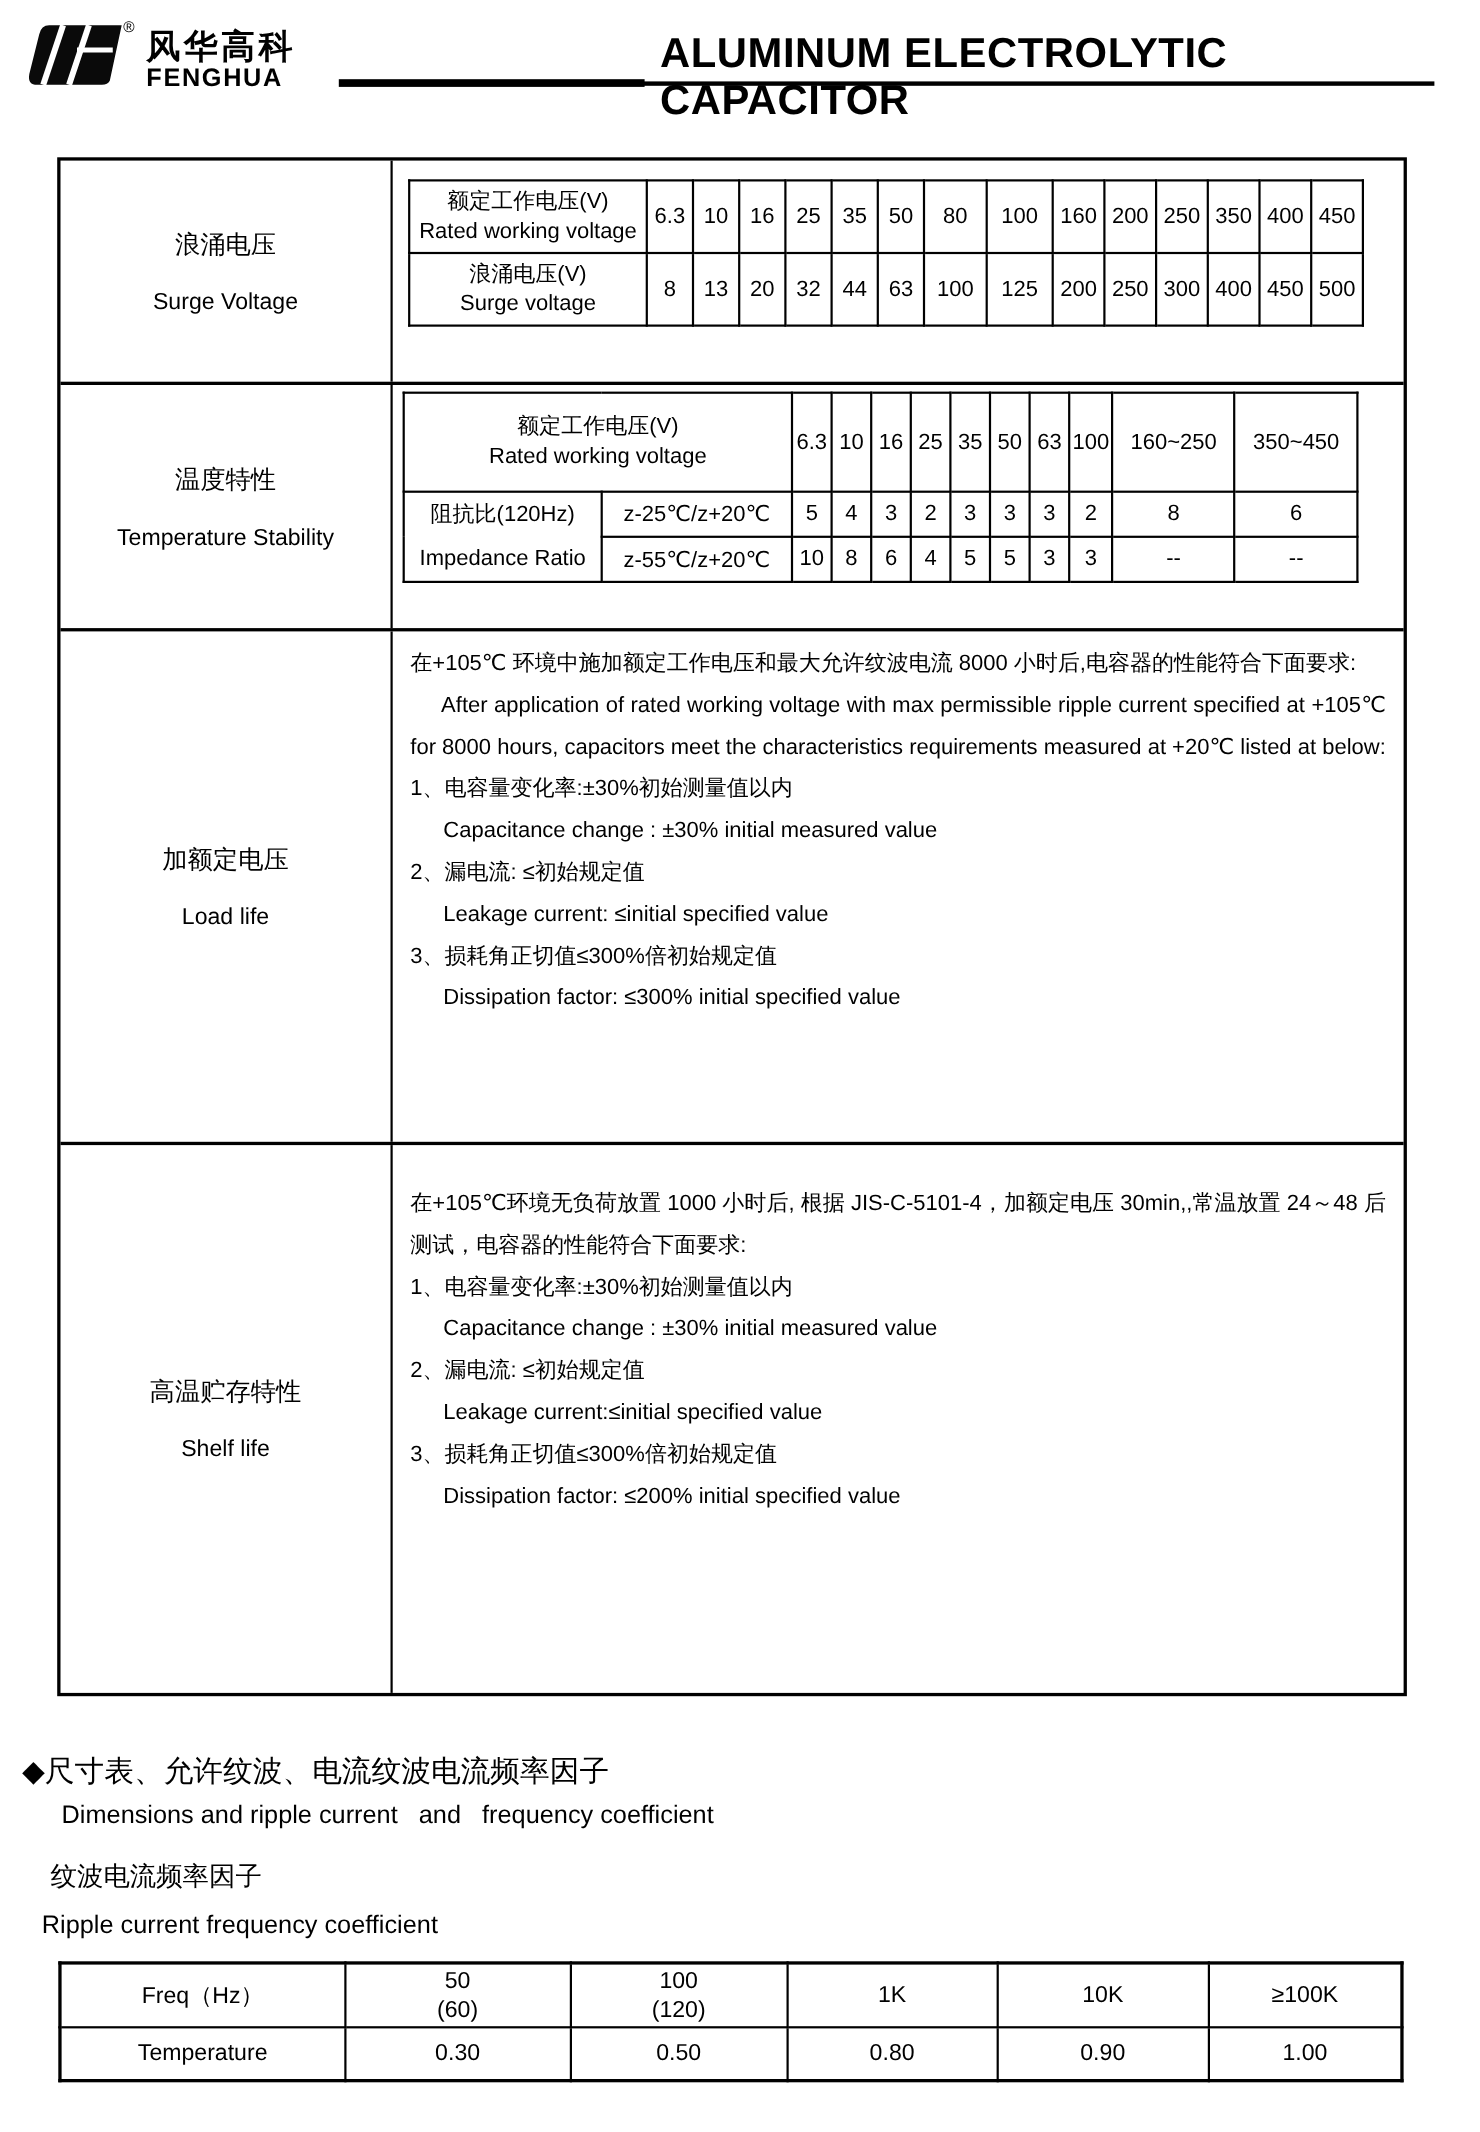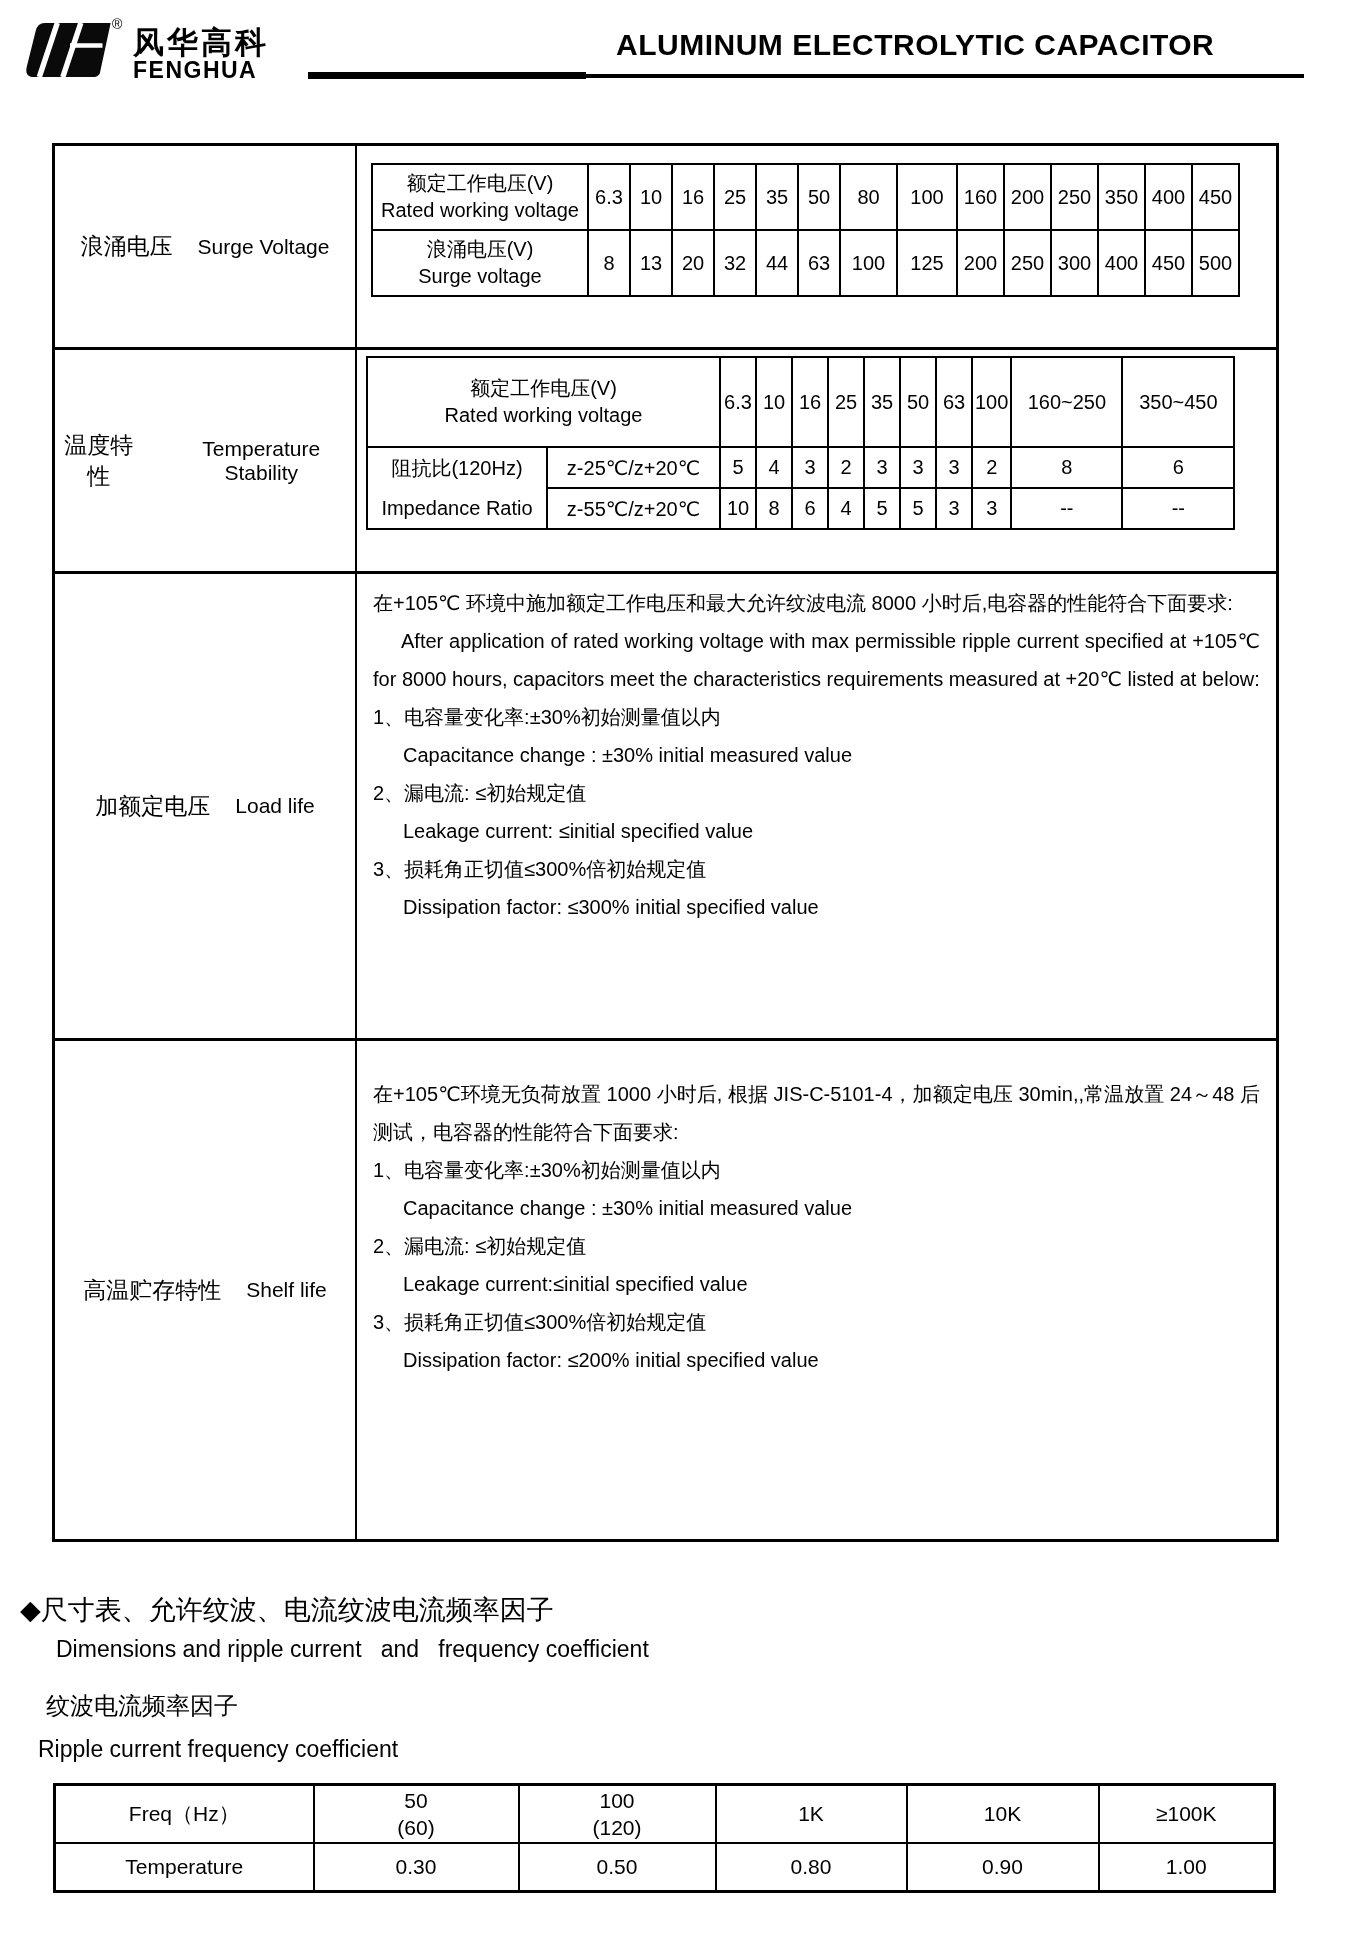--- a/index.html
+++ b/index.html
@@ -4,29 +4,29 @@
 <style>
   html,body{margin:0;padding:0;background:#fff;}
   .page{position:relative;width:1345px;height:1938px;background:#fff;overflow:hidden;
         font-family:"Liberation Sans","DejaVu Sans",sans-serif;color:#000;}
 
   
   .logo-mark{position:absolute;left:24px;top:22px;}
   .reg-mark{position:absolute;left:112px;top:16px;font-size:14px;}
   .brand-cn{position:absolute;left:133px;top:22px;font-size:31px;font-weight:bold;letter-spacing:3px;}
   .brand-en{position:absolute;left:133px;top:57px;font-size:23px;font-weight:bold;letter-spacing:1.5px;}
-  .page-title{position:absolute;left:616px;top:28px;font-size:30px;font-weight:bold;letter-spacing:0.5px;}
+  .page-title{position:absolute;left:600px;top:28px;font-size:38px;font-weight:bold;letter-spacing:0.5px;}
   .rule-thick{position:absolute;left:308px;top:72px;width:278px;height:7px;background:#000;}
   .rule-thin{position:absolute;left:584px;top:74px;width:720px;height:4px;background:#000;}
 
   
   .spec{position:absolute;left:52px;top:143px;width:1221px;border:3px solid #000;}
   .srow{display:flex;border-bottom:3px solid #000;}
   .srow:last-child{border-bottom:none;}
-  .slabel{flex:0 0 300px;width:300px;border-right:2px solid #000;display:flex;flex-direction:row;
+  .slabel{flex:0 0 300px;width:300px;border-right:2px solid #000;display:flex;flex-direction:column;
           align-items:center;justify-content:center;gap:25px;text-align:center;}
   .slabel .cn{font-size:23px;}
   .slabel .en{font-size:21px;}
   .sbody{flex:1;position:relative;min-width:0;}
 
   
   table{border-collapse:collapse;table-layout:fixed;}
   .ntable td{border:2px solid #000;text-align:center;vertical-align:middle;font-size:20px;padding:0 2px;}
   .ntable .lab div{line-height:27px;}
   .surge-t{margin:17px 0 0 14px;}

